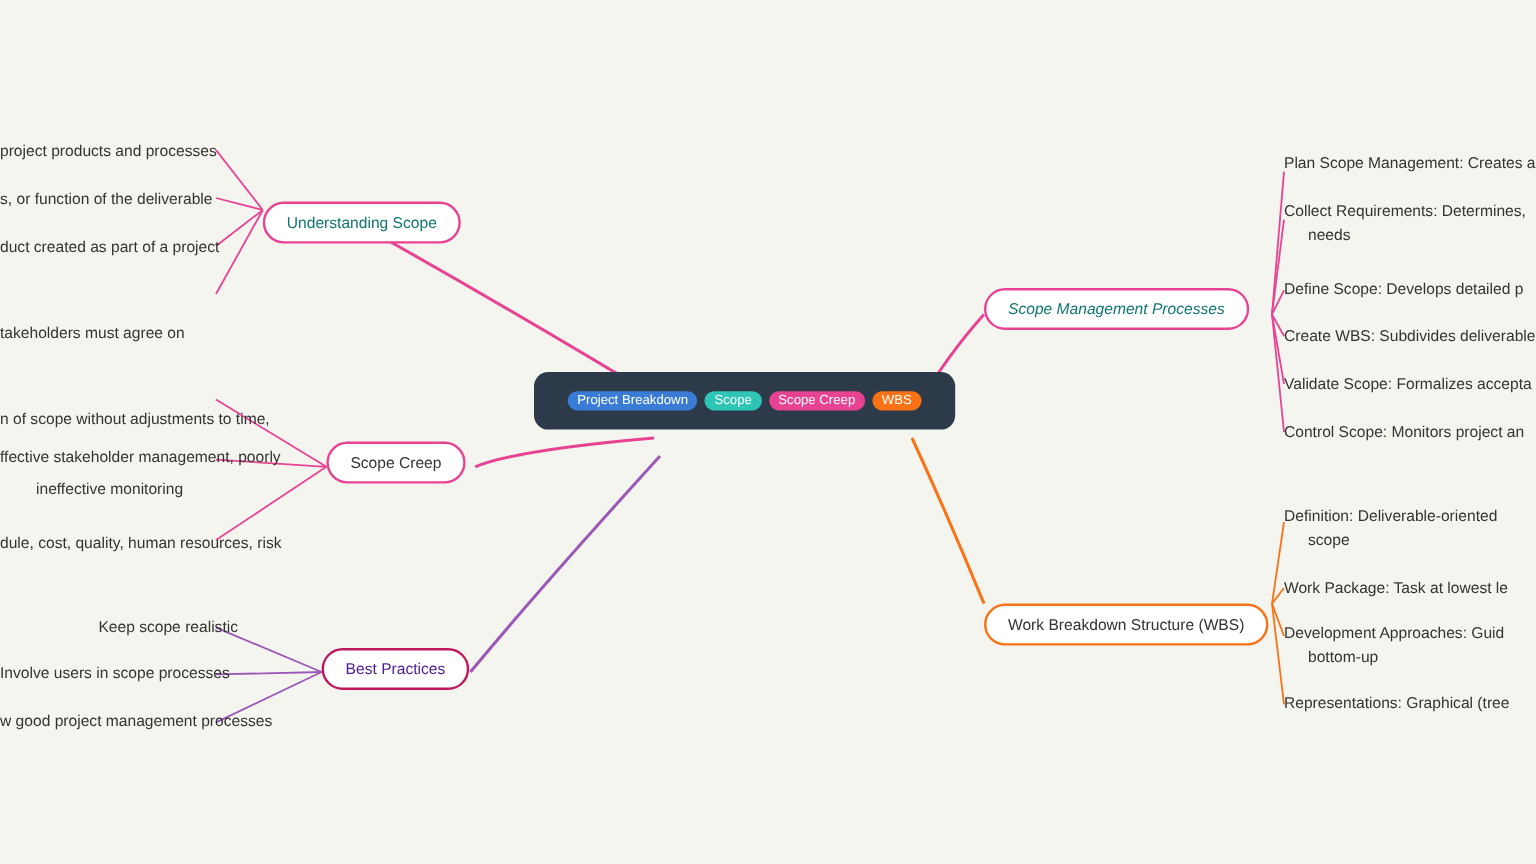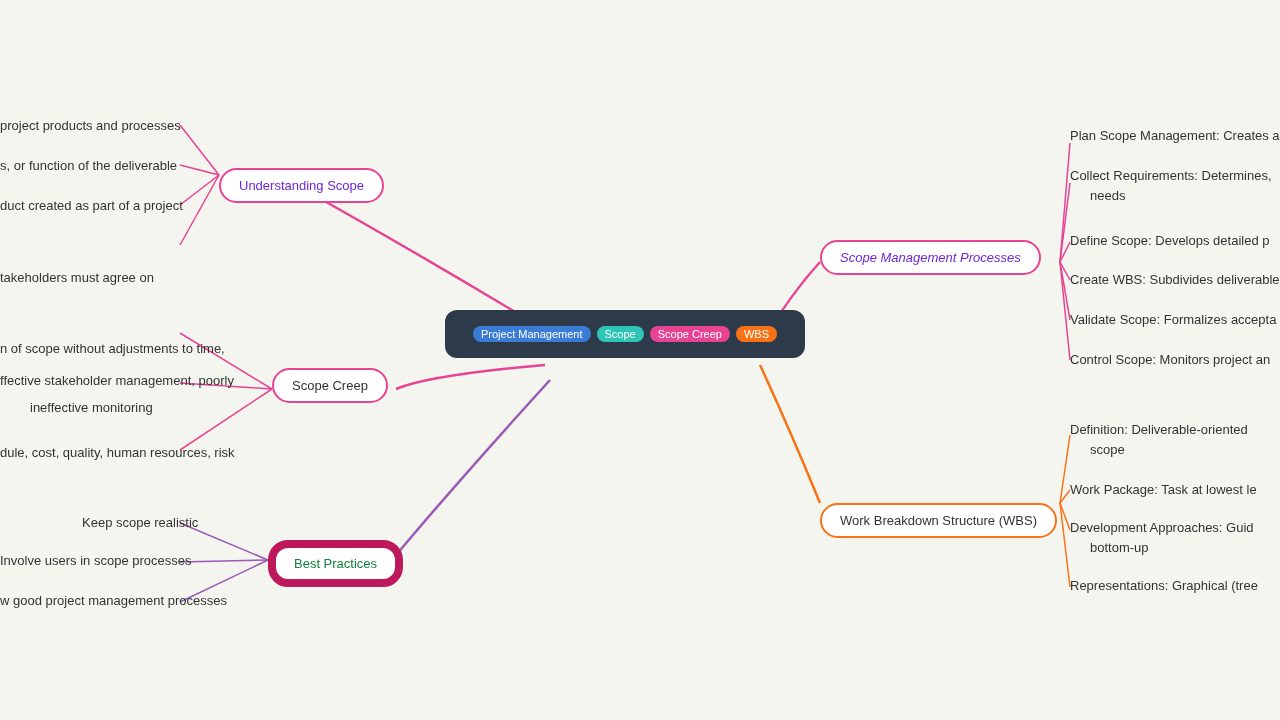--- a/index.html
+++ b/index.html
@@ -71,36 +71,36 @@
     .node-branch-pink {
       background: #fff;
       border: 2px solid #e84393;
       color: #333;
       font-size: 13px;
     }
 
     .node-branch-red {
       background: #fff;
       border: 2px solid #e84393;
-      color: #6d28d9;
+      color: #0f766e;
       font-size: 13px;
     }
 
     .node-branch-orange {
       background: #fff;
       border: 2px solid #f97316;
       color: #333;
       font-size: 13px;
       margin-top: 20px;
     }
 
     .node-branch-purple {
       background: #fff;
-      border: 8px solid #be185d;
-      color: #15803d;
+      border: 2px solid #be185d;
+      color: #4c1d95;
       font-size: 13px;
     }
 
     .leaf-text {
       position: absolute;
       z-index: 2;
       font-size: 13px;
       color: #333;
       white-space: nowrap;
     }
@@ -143,21 +143,21 @@
     <line x1="1060" y1="262" x2="1070" y2="360" stroke="#e84393" stroke-width="1.5"></line>
 
     <line x1="1060" y1="503" x2="1070" y2="435" stroke="#f97316" stroke-width="1.5"></line>
     <line x1="1060" y1="503" x2="1070" y2="490" stroke="#f97316" stroke-width="1.5"></line>
     <line x1="1060" y1="503" x2="1070" y2="530" stroke="#f97316" stroke-width="1.5"></line>
     <line x1="1060" y1="503" x2="1070" y2="587" stroke="#f97316" stroke-width="1.5"></line>
   </svg>
 
   <div class="node node-center" style="left: 445px; top: 310px; transform: none;">
     <div class="tags">
-      <span class="tag tag-pm">Project Management</span>
+      <span class="tag tag-pm">Project Breakdown</span>
       <span class="tag tag-scope">Scope</span>
       <span class="tag tag-sc">Scope Creep</span>
       <span class="tag tag-wbs">WBS</span>
     </div>
   </div>
 
   <div class="node node-branch-red" style="left: 219px; top: 168px;">
     <span>Understanding Scope</span>
   </div>
 

